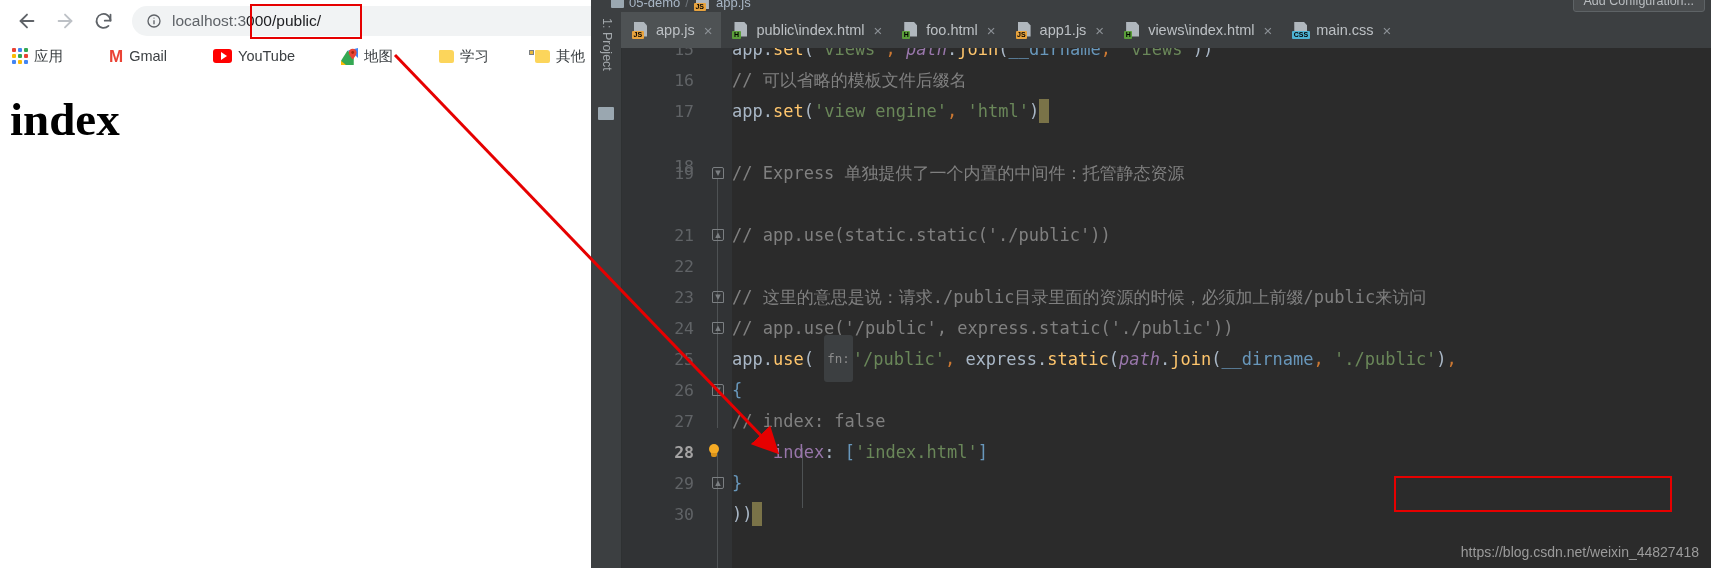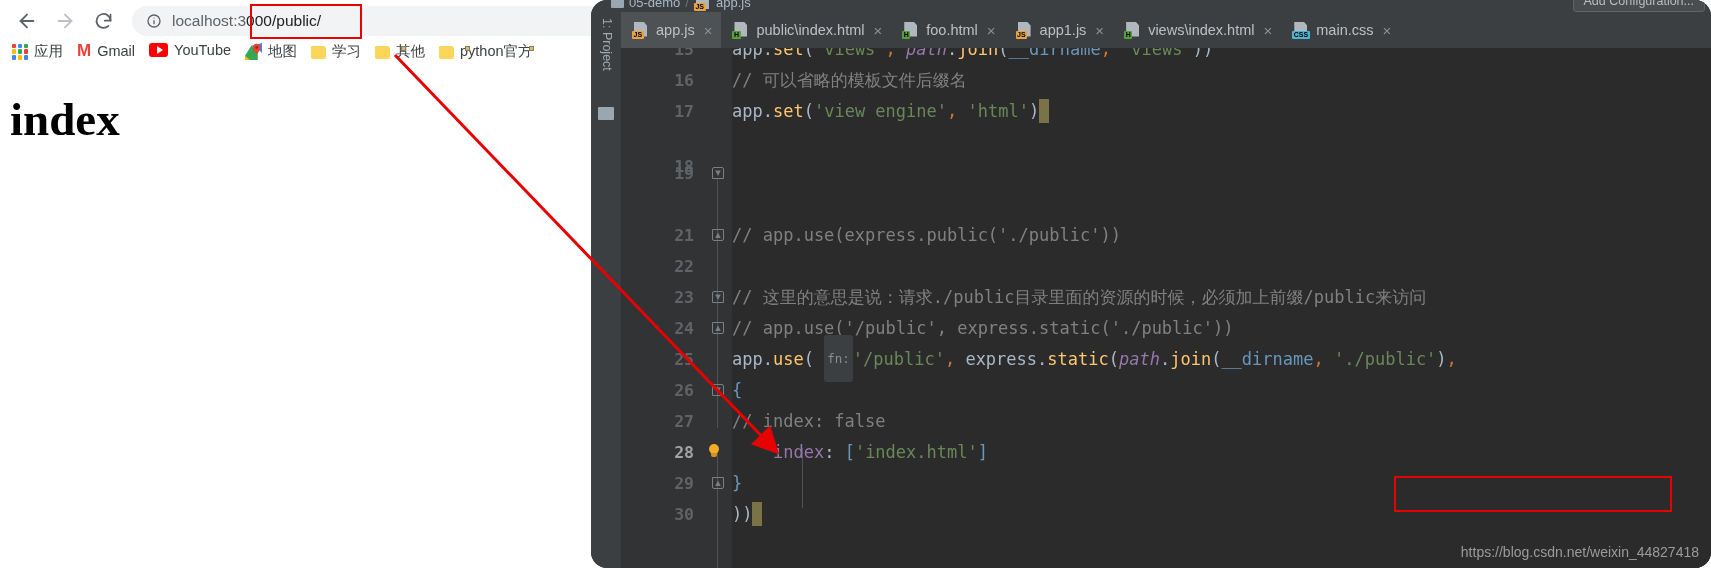--- a/index.html
+++ b/index.html
@@ -59,25 +59,26 @@
     width: 112px; height: 35px;
     border: 2.5px solid #e60000;
     box-sizing: border-box;
     background: transparent;
   }
 
   
   .bookmarks {
     position: absolute; left: 0; top: 42px;
     width: 660px; height: 28px;
-    display: flex; align-items: flex-start;
+    display: flex; align-items: center;
     background: #ffffff;
     font-size: 14.5px;
     color: #3c4043;
     white-space: nowrap;
+    gap: 32px;
   }
   .bm {
     display: flex; align-items: center;
     margin-left: 14px; flex: 0 0 auto;
   }
   .bm:first-child { margin-left: 12px; }
   .bm .glyph { margin-right: 6px; display: flex; align-items: center; }
   .bm .label { font-size: 14.5px; }
 
   
@@ -130,21 +131,20 @@
     font-family: "Liberation Serif", "DejaVu Serif", serif;
   }
 
   
   .ide {
     position: absolute; left: 591px; top: 0;
     width: 1120px; height: 568px;
     background: #3c3f41;
     overflow: hidden;
     font-family: "DejaVu Sans Mono", monospace;
-    border-radius: 16px;
   }
   .ide-topstrip {
     position: absolute; left: 0; top: 0;
     width: 1120px; height: 12px;
     background: #3c3f41;
   }
   .breadcrumb {
     position: absolute; left: 20px; top: -6px;
     font-size: 13px; color: #a9b7c6;
     font-family: "Liberation Sans", sans-serif;
@@ -256,21 +256,20 @@
   .row {
     position: absolute; left: 0; width: 100%;
     height: 31px; line-height: 31px;
     white-space: nowrap;
   }
   .lnum {
     position: absolute; left: 0; width: 72px;
     text-align: right;
     font-size: 16.5px; color: #606366;
     font-family: "DejaVu Sans Mono", monospace;
-    font-weight: bold;
   }
   .lnum.current { color: #a4a3a3; font-weight: bold; }
   .code {
     position: absolute; left: 110px;
     font-size: 17px;
     font-family: "DejaVu Sans Mono", monospace;
     letter-spacing: 0px;
   }
   
   .fold {
@@ -565,27 +564,28 @@
       </div>
 
       <div class="row" style="top:79px;margin-top:24px;">
         <span class="lnum">18</span>
         <span class="code c-default"></span>
       </div>
 
       <div class="row" style="top:110px;">
         <span class="lnum">19</span>
         <span class="fold down">▾</span>
+        <span class="code c-comment">// Express 单独提供了一个内置的中间件：托管静态资源</span>
       </div>
 
 
       <div class="row" style="top:172px;">
         <span class="lnum">21</span>
         <span class="fold up">▴</span>
-        <span class="code c-comment">// app.use(express.public('./public'))</span>
+        <span class="code c-comment">// app.use(static.static('./public'))</span>
       </div>
 
       <div class="row" style="top:203px;">
         <span class="lnum">22</span>
         <span class="code c-default"></span>
       </div>
 
       <div class="row" style="top:234px;">
         <span class="lnum">23</span>
         <span class="fold down">▾</span>

